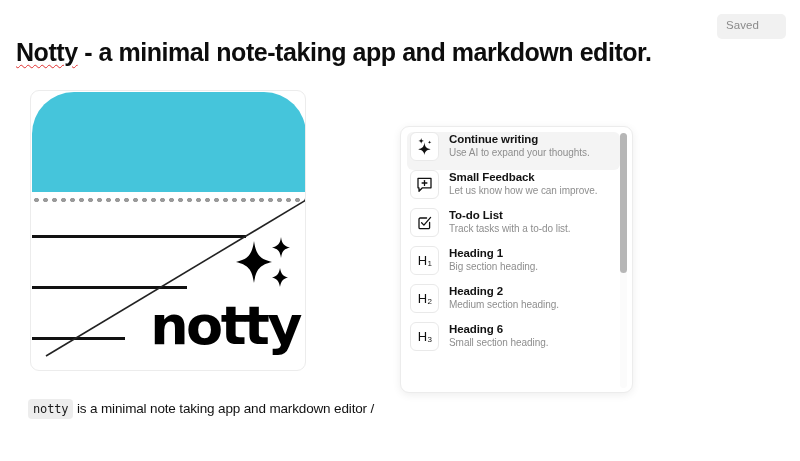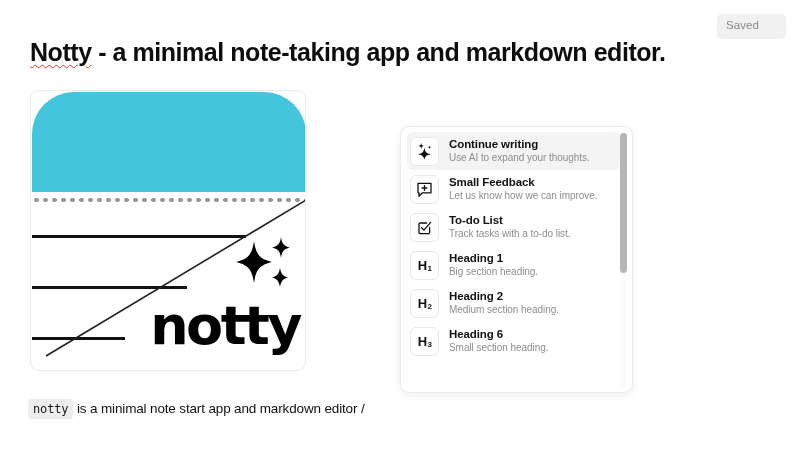--- a/index.html
+++ b/index.html
@@ -27,21 +27,21 @@
     font-size: 11.5px;
     line-height: 1;
     padding: 6px 27px 7px 9px;
     border-radius: 5px;
     letter-spacing: 0.1px;
   }
 
   
   .doc-title {
     position: absolute;
-    left: 30px;
+    left: 16px;
     top: 38px;
     font-size: 25px;
     font-weight: 600;
     letter-spacing: -0.45px;
     color: #0d0d0d;
     white-space: nowrap;
   }
   .misspelled {
     text-decoration: underline wavy #e03131;
     text-decoration-thickness: 1px;
@@ -140,21 +140,20 @@
     position: absolute;
     left: 0;
     top: 0;
     width: 219px;
     height: 267px;
     padding: 5px 0 0 6px;
     overflow: hidden;
   }
   .menu-item {
     display: flex;
-    align-items: center;
     gap: 10px;
     height: 38px;
     padding: 0 6px 0 3px;
     border-radius: 6px;
     margin-bottom: 0px;
   }
   .menu-item.is-active { background: #f4f4f4; }
 
   .menu-icon {
     flex: 0 0 auto;
@@ -164,21 +163,21 @@
     border-radius: 6px;
     background: #ffffff;
     display: flex;
     align-items: center;
     justify-content: center;
     color: #111111;
   }
   .menu-icon svg { display: block; }
   .icon-h {
     font-size: 13px;
-    font-weight: 700;
+    font-weight: 400;
     letter-spacing: -0.2px;
     line-height: 1;
     display: inline-block;
   }
   .icon-h sub {
     font-size: 8px;
     vertical-align: baseline;
     position: relative;
     top: 1px;
     left: 0.5px;
@@ -339,13 +338,13 @@
           <div class="menu-desc">Small section heading.</div>
         </div>
       </div>
     </div>
 
   <div class="menu-scrollbar-track">
     <div class="menu-scrollbar-thumb"></div>
   </div>
 </div>
 
-<div class="body-line"><span class="inline-code">notty</span><span> is a minimal note start app and markdown editor /</span></div>
+<div class="body-line"><span class="inline-code">notty</span><span> is a minimal note taking app and markdown editor /</span></div>
 
 </body></html>

